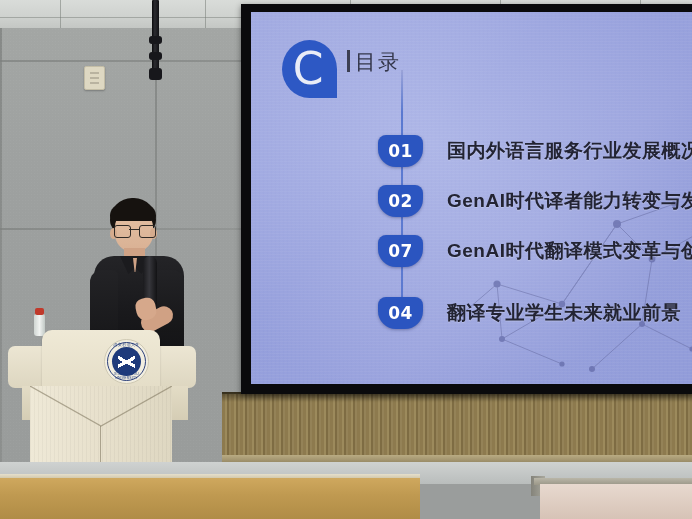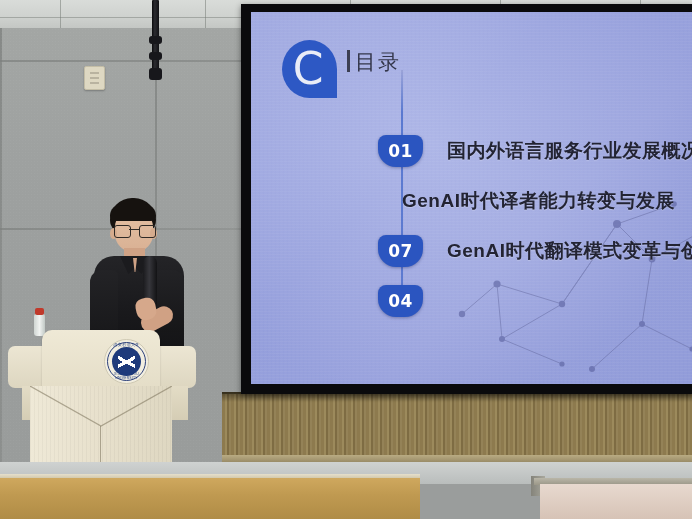--- a/index.html
+++ b/index.html
@@ -250,32 +250,36 @@
 
     <div class="timeline"></div>
 
     <div class="item" style="top:118px">
       <div class="badge">
           <span>01</span>
         </div>
       <div class="item-text">国内外语言服务行业发展概况</div>
     </div>
     <div class="item" style="top:168px">
+      <div class="badge">
+          <span>02</span>
+        </div>
       <div class="item-text">GenAI时代译者能力转变与发展</div>
     </div>
     <div class="item" style="top:218px">
       <div class="badge">
           <span>07</span>
         </div>
       <div class="item-text">GenAI时代翻译模式变革与创新</div>
     </div>
-    <div class="item" style="top:268px">
+    <div class="item" style="top:280px">
       <div class="badge">
           <span>04</span>
         </div>
+      <div class="item-text">翻译专业学生未来就业前景</div>
     </div>
   </div>
 
   <div class="person">
     <div class="hair"></div>
     <div class="face"></div>
     <div class="hair-front nolabel"></div>
     <div class="ear" style="left:22px"></div>
     <div class="ear" style="left:62px"></div>
     <div class="glasses">

